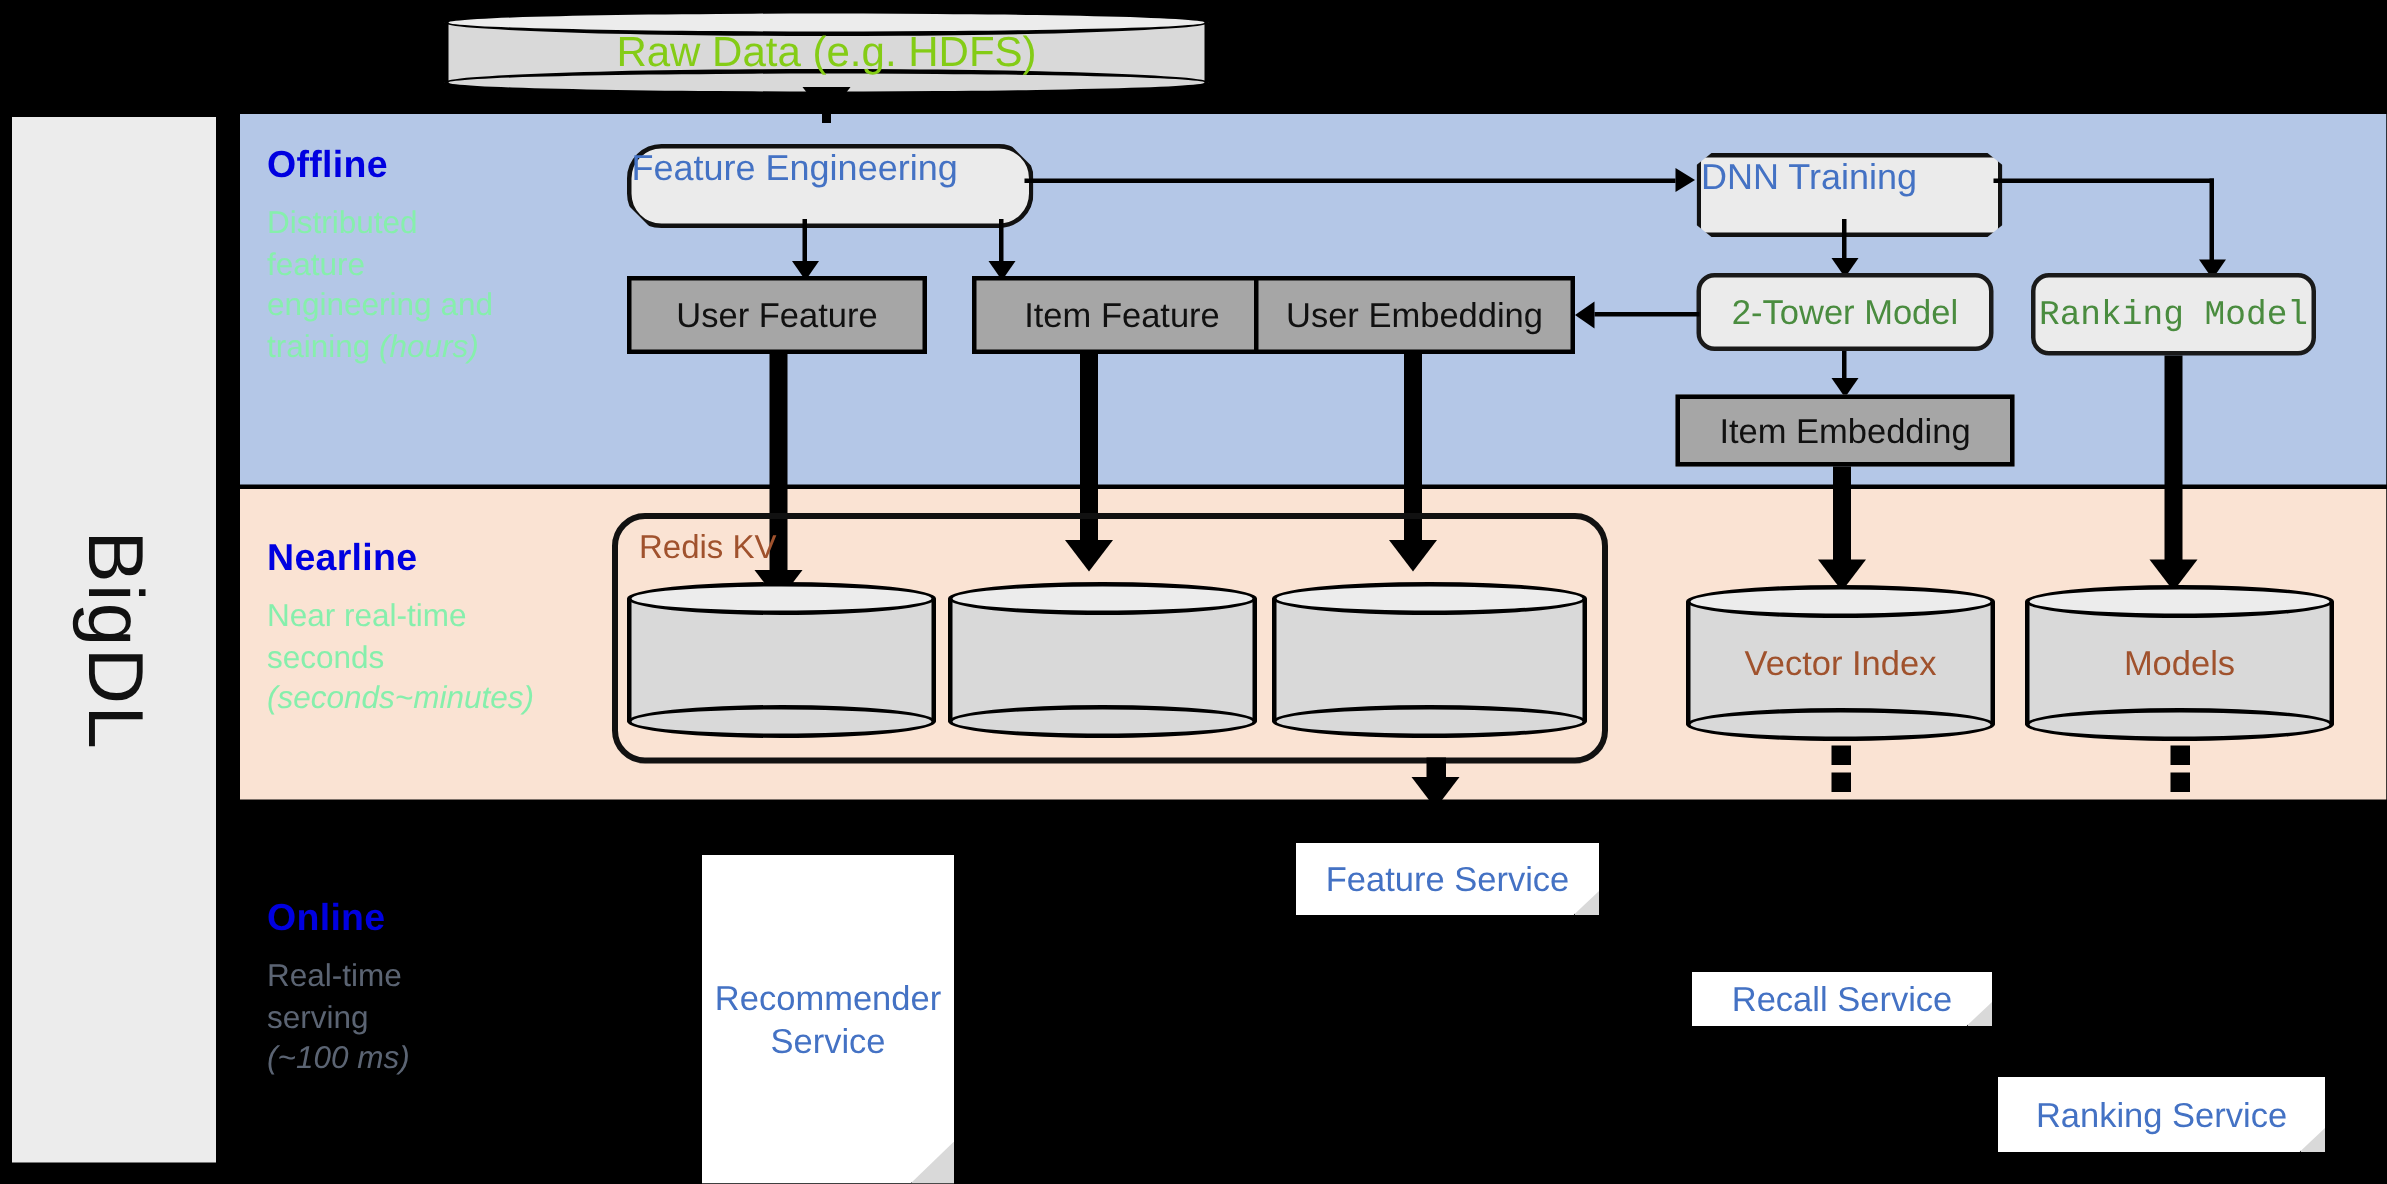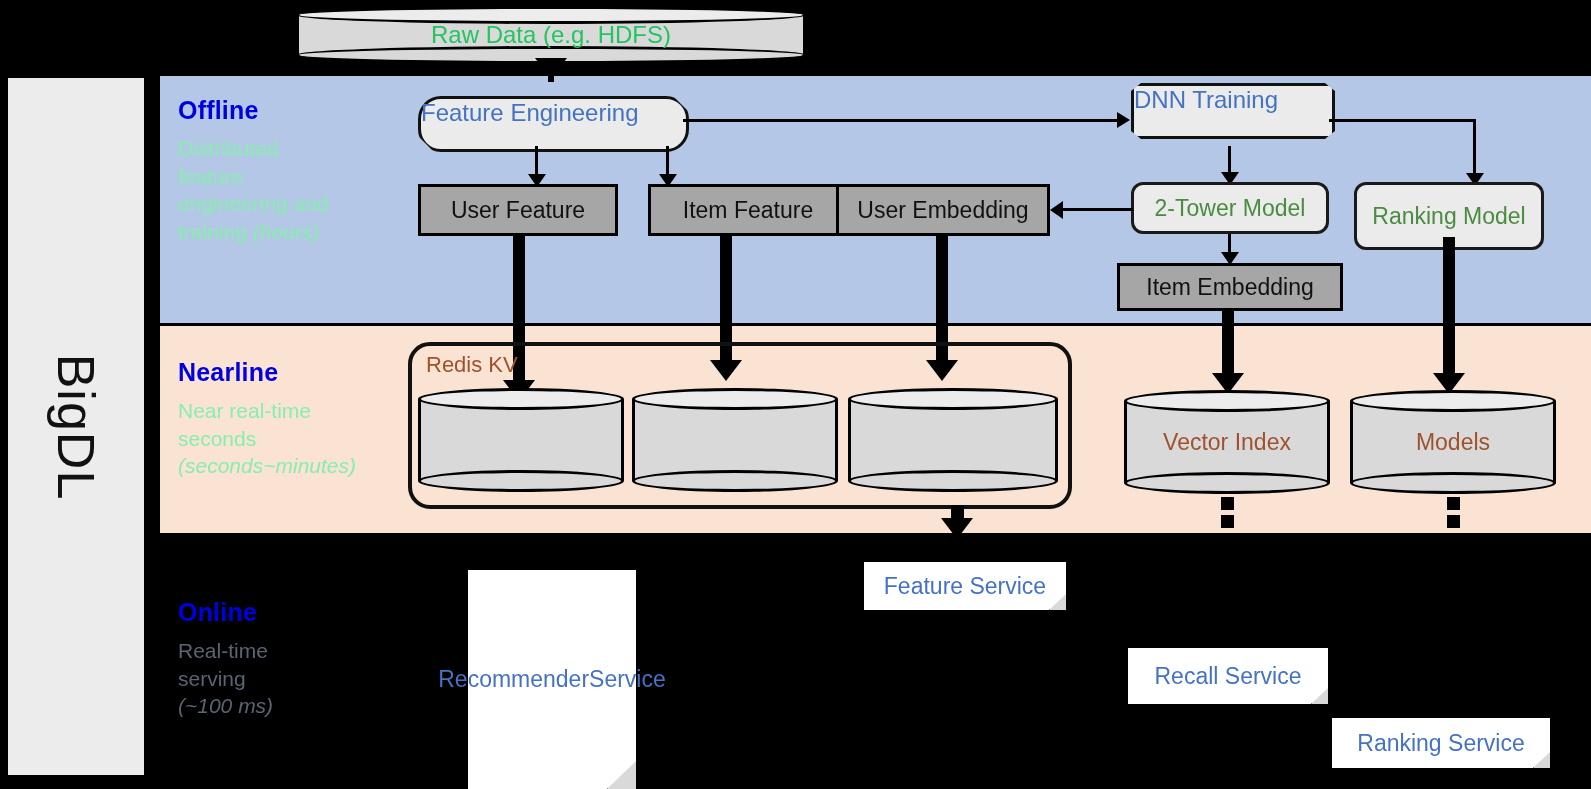--- a/index.html
+++ b/index.html
@@ -71,21 +71,21 @@
   .cyl .bot{position:absolute;left:0;right:0;bottom:0;height:22px;border-radius:50%;
         background:#d9d9d9;border:3px solid #000;box-sizing:border-box;}
   .cyl .lbl{position:absolute;left:0;right:0;top:0;bottom:0;display:flex;
         align-items:center;justify-content:center;font-size:23px;color:#a0522d;z-index:3;}
 
   
   #rawdata{position:absolute;left:296px;top:6px;width:510px;height:58px;}
   #rawdata .top{height:18px;background:#ececec;}
   #rawdata .bot{height:18px;background:#d9d9d9;}
   #rawdata .body{top:9px;bottom:9px;background:#d9d9d9;}
-  #rawdata .lbl{color:#22c55e;font-size:24px;}
+  #rawdata .lbl{color:#84cc16;font-size:28px;}
 
   
   #redis-box{position:absolute;left:408px;top:342px;width:664px;height:167px;
        border:4px solid #111;border-radius:22px;box-sizing:border-box;background:transparent;}
   #redis-label{position:absolute;left:426px;top:352px;font-size:22px;color:#a0522d;z-index:5;}
 
   
   .ln{position:absolute;background:#000;}
   .arw-down{position:absolute;width:0;height:0;
        border-left:9px solid transparent;border-right:9px solid transparent;border-top:13px solid #000;}
@@ -146,21 +146,21 @@
 
   <div class="ln" style="left:548px;top:60px;width:6px;height:22px;"></div>
   <div class="arw-down big" style="left:535px;top:58px;"></div>
 
   <div class="flag-wrap" style="left:418px;top:96px;width:265px;height:50px;">
     <div class="flag-box">
       <span>Feature Engineering</span>
     </div>
   </div>
 
-  <div class="flag-wrap" style="left:1131px;top:83px;width:198px;height:50px;">
+  <div class="flag-wrap" style="left:1131px;top:102px;width:198px;height:50px;">
     <div class="flag-box notch2">
       <span>DNN Training</span>
     </div>
   </div>
 
   <div class="ln" style="left:683px;top:119px;width:434px;height:3px;"></div>
   <div style="position:absolute;left:1117px;top:112px;width:0;height:0;border-top:8px solid transparent;border-bottom:8px solid transparent;border-left:13px solid #000;"></div>
 
   <div class="ln" style="left:535px;top:146px;width:3px;height:32px;"></div>
   <div class="arw-down" style="left:528px;top:174px;"></div>
@@ -180,21 +180,21 @@
   <div class="node grey-box" style="left:626px;top:184px;width:200px;height:52px;margin-left:22px;">
     <span>Item Feature</span>
   </div>
   <div class="node grey-box" style="left:836px;top:184px;width:214px;height:52px;">
     <span>User Embedding</span>
   </div>
 
   <div class="node model-box" style="left:1131px;top:182px;width:198px;height:52px;">
     <span>2-Tower Model</span>
   </div>
-  <div class="node model-box" style="left:1354px;top:182px;width:190px;height:68px;">
+  <div class="node model-box" style="left:1354px;top:182px;width:190px;height:55px;font-family:Liberation Mono, monospace;">
     <span>Ranking Model</span>
   </div>
 
   <div class="ln" style="left:1063px;top:208px;width:70px;height:3px;"></div>
   <div class="arw-left" style="left:1050px;top:201px;"></div>
 
   <div class="ln" style="left:1228px;top:234px;width:3px;height:26px;"></div>
   <div class="arw-down" style="left:1221px;top:252px;"></div>
 
   <div class="node grey-box" style="left:1117px;top:263px;width:226px;height:48px;">
@@ -253,32 +253,32 @@
 
   <div class="sq" style="left:951px;top:505px;"></div>
   <div class="arw-down big" style="left:941px;top:518px;"></div>
 
   <div class="sq" style="left:1221px;top:497px;"></div>
   <div class="sq" style="left:1221px;top:515px;"></div>
 
   <div class="sq" style="left:1447px;top:497px;"></div>
   <div class="sq" style="left:1447px;top:515px;"></div>
 
-  <div class="doc-box" style="left:468px;top:570px;width:168px;height:219px;text-align:right;">
+  <div class="doc-box" style="left:468px;top:570px;width:168px;height:219px;flex-direction:column;text-align:right;">
     <div>Recommender</div>
     <div>Service</div>
     <div class="doc-fold" style="width:28px;height:28px;"></div>
   </div>
 
   <div class="doc-box" style="left:864px;top:562px;width:202px;height:48px;">
     <span>Feature Service</span>
     <div class="doc-fold"></div>
   </div>
 
-  <div class="doc-box" style="left:1128px;top:648px;width:200px;height:56px;">
+  <div class="doc-box" style="left:1128px;top:648px;width:200px;height:36px;">
     <span>Recall Service</span>
     <div class="doc-fold"></div>
   </div>
 
   <div class="doc-box" style="left:1332px;top:718px;width:218px;height:50px;">
     <span>Ranking Service</span>
     <div class="doc-fold"></div>
   </div>
 
 </div>

